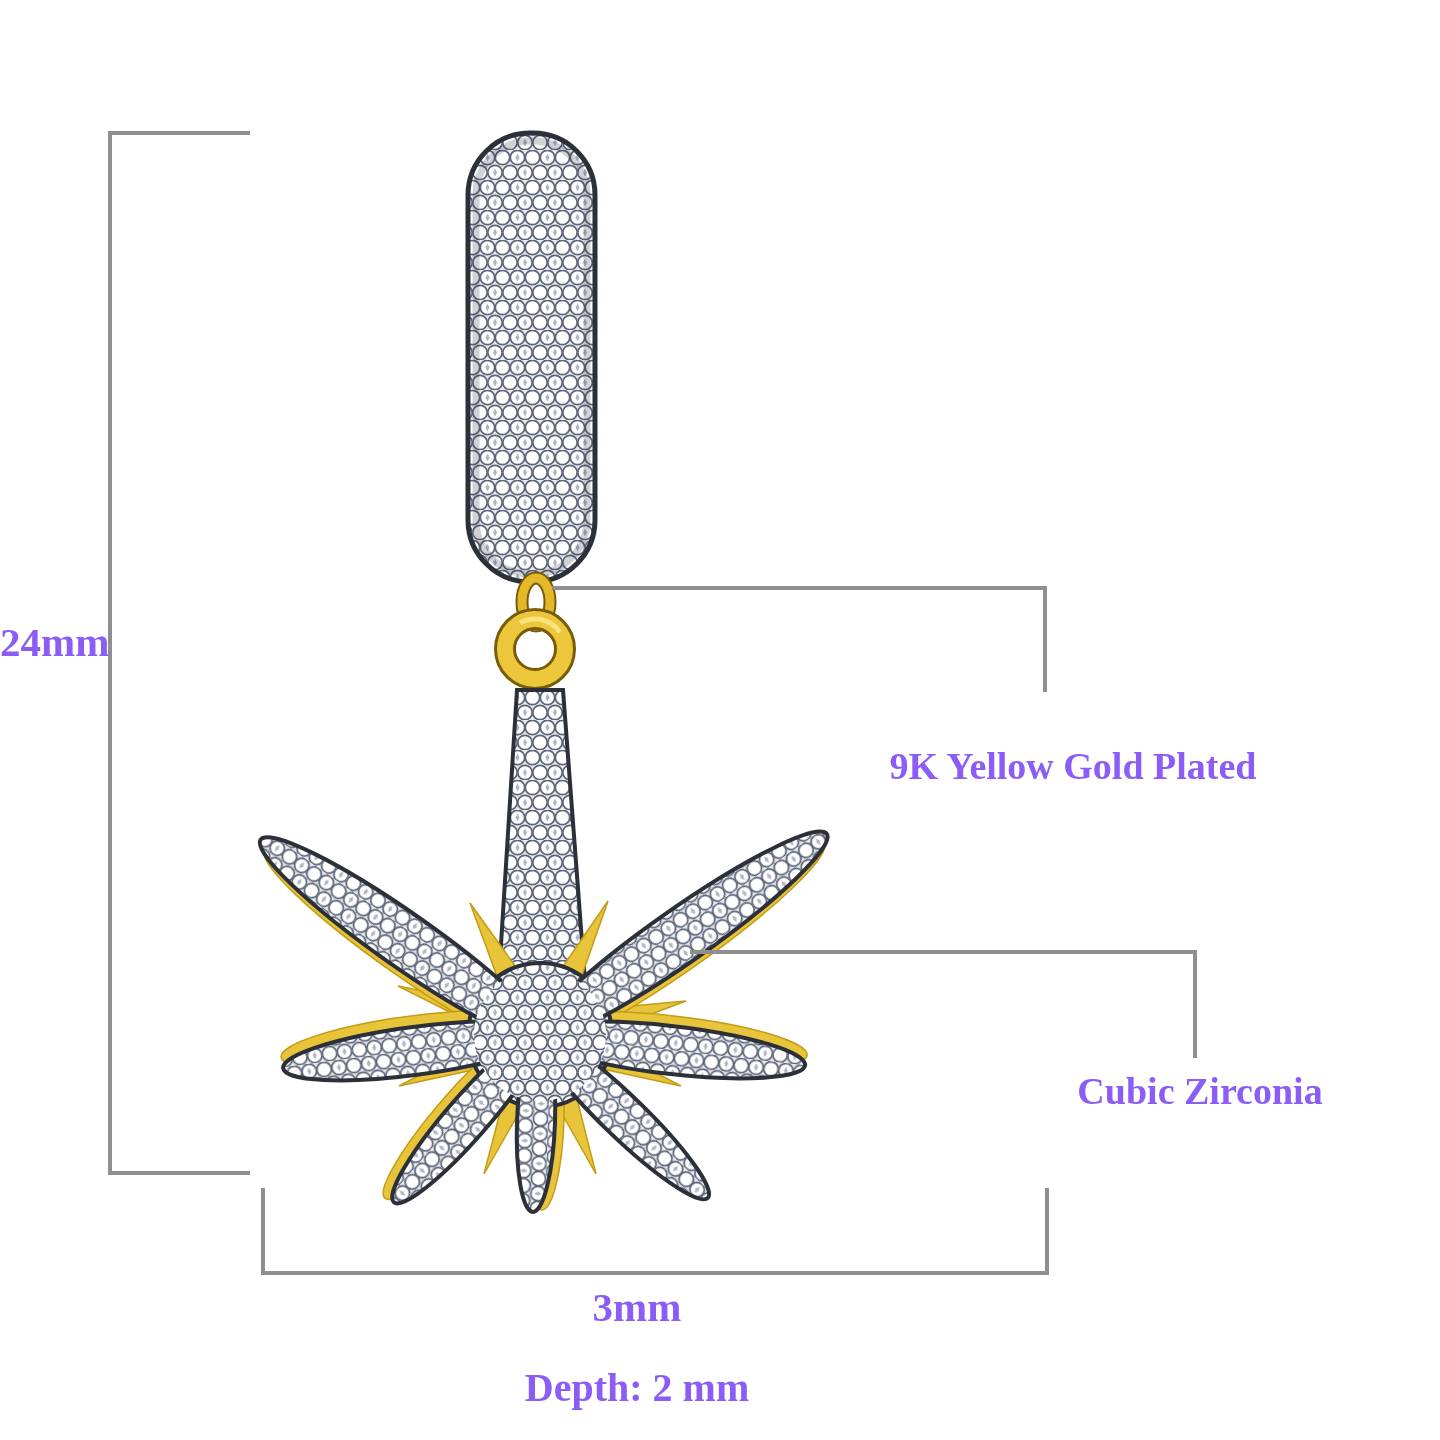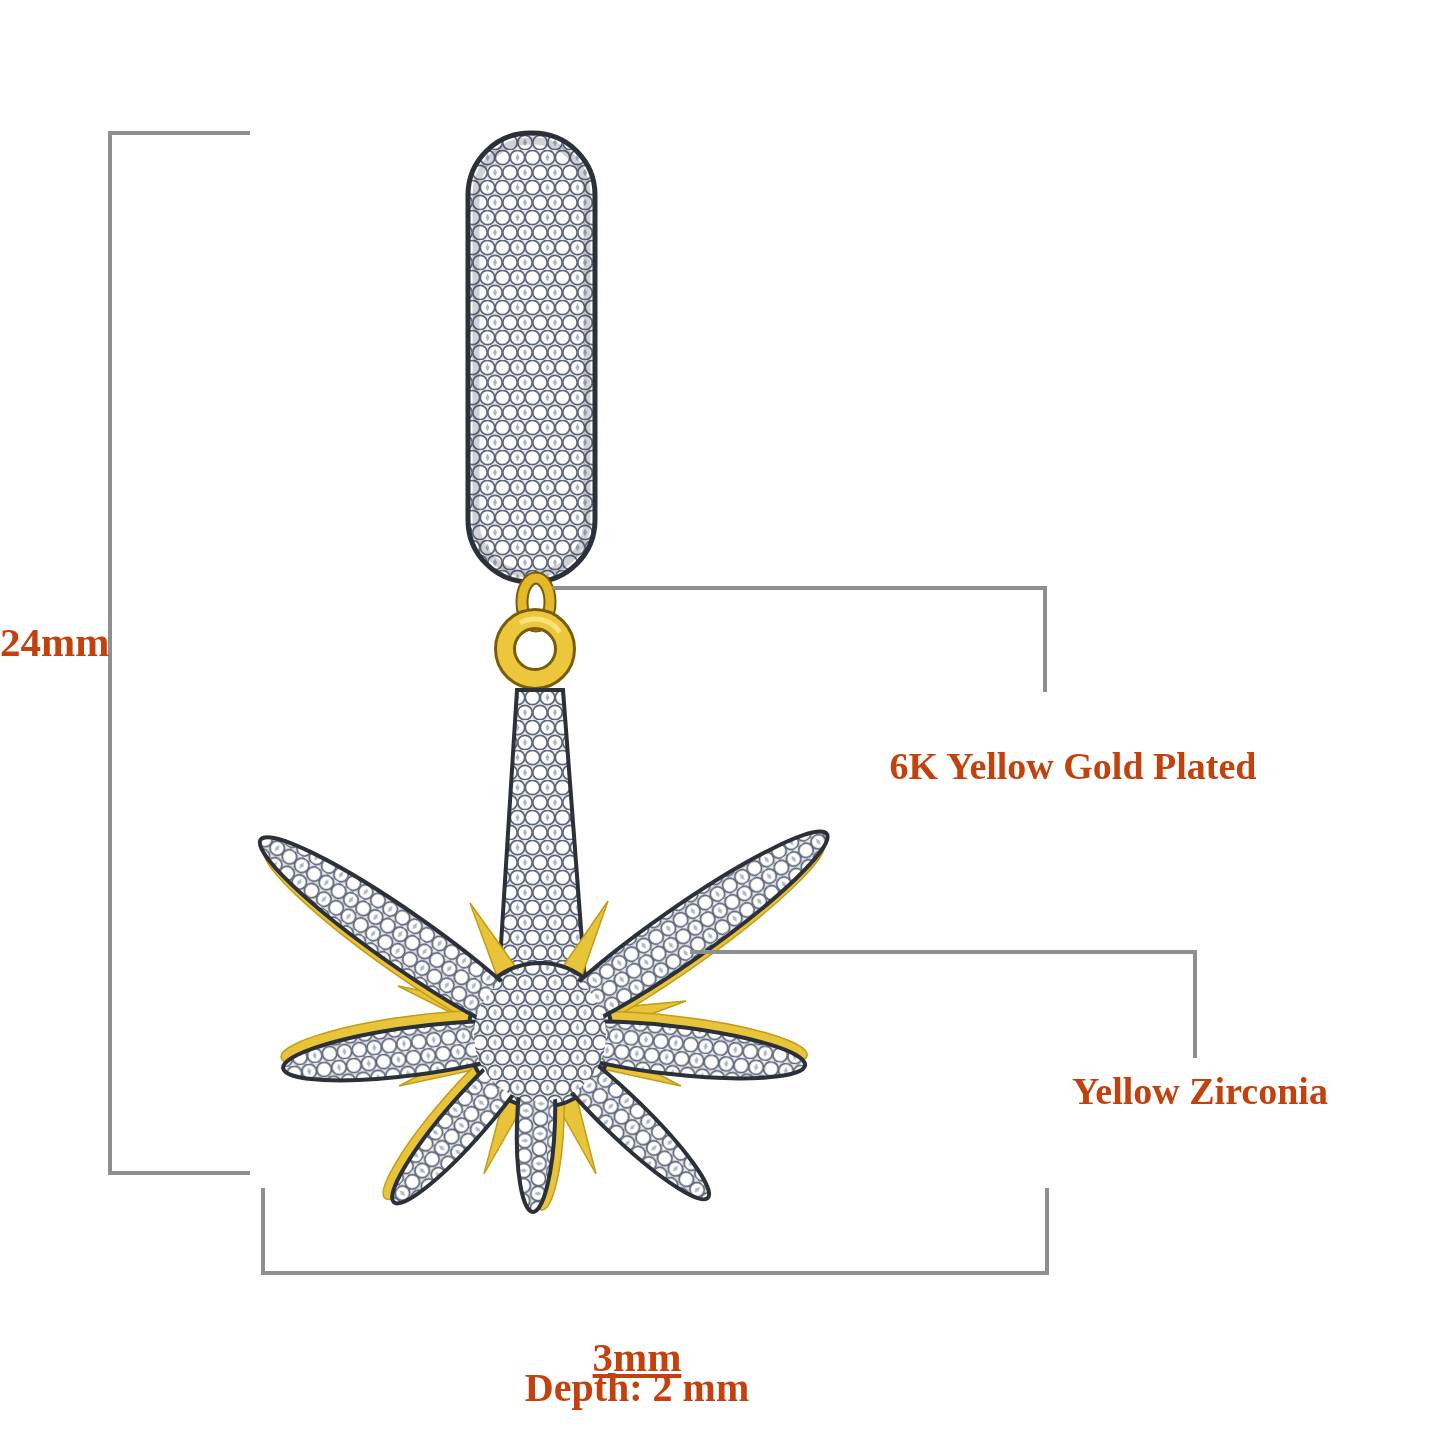--- a/index.html
+++ b/index.html
@@ -9,21 +9,21 @@
     background:#ffffff;
     overflow:hidden;
     font-family:"Liberation Serif", serif;
   }
   .stage svg{position:absolute;left:0;top:0;}
   .line{position:absolute;background:#8f8f8f;}
   .lbl{
     position:absolute;
     font-family:"Liberation Serif", serif;
     font-weight:bold;
-    color:#c2410c;
+    color:#8b5cf6;
     line-height:1.06;
     white-space:nowrap;
   }
   .lbl.center{text-align:center;}
   .lbl.right{text-align:right;}
   .fs41{font-size:41px;}
   .fs40{font-size:40px;}
   .fs38{font-size:38px;}
   .stone-block{line-height:38px;}
 </style>
@@ -126,24 +126,24 @@
 
   <div class="line" style="left:690px;top:950px;width:507px;height:4px;"></div>
   <div class="line" style="left:1193px;top:950px;width:4px;height:108px;"></div>
 
   <div class="line" style="left:261px;top:1188px;width:4px;height:87px;"></div>
   <div class="line" style="left:261px;top:1271px;width:788px;height:4px;"></div>
   <div class="line" style="left:1045px;top:1188px;width:4px;height:87px;"></div>
 
   <div class="lbl right fs41" style="left:0;top:621px;width:104px;">24mm</div>
 
-  <div class="lbl center fs38" style="left:823px;top:746px;width:500px;">6K Yellow Gold Plated</div>
+  <div class="lbl center fs38" style="left:823px;top:746px;width:500px;">9K Yellow Gold Plated</div>
 
   <div class="lbl center fs38 stone-block" style="left:1000px;top:1072px;width:400px;">
-    <div>Yellow Zirconia</div>
+    <div>Cubic Zirconia</div>
   </div>
 
-  <div class="lbl center fs41" style="left:437px;top:1336px;width:400px;text-decoration:underline;">3mm</div>
+  <div class="lbl center fs41" style="left:437px;top:1286px;width:400px;">3mm</div>
 
 
   <div class="lbl center fs40" style="left:437px;top:1367px;width:400px;">Depth: 2 mm</div>
 
 </div>
 
 </body></html>

